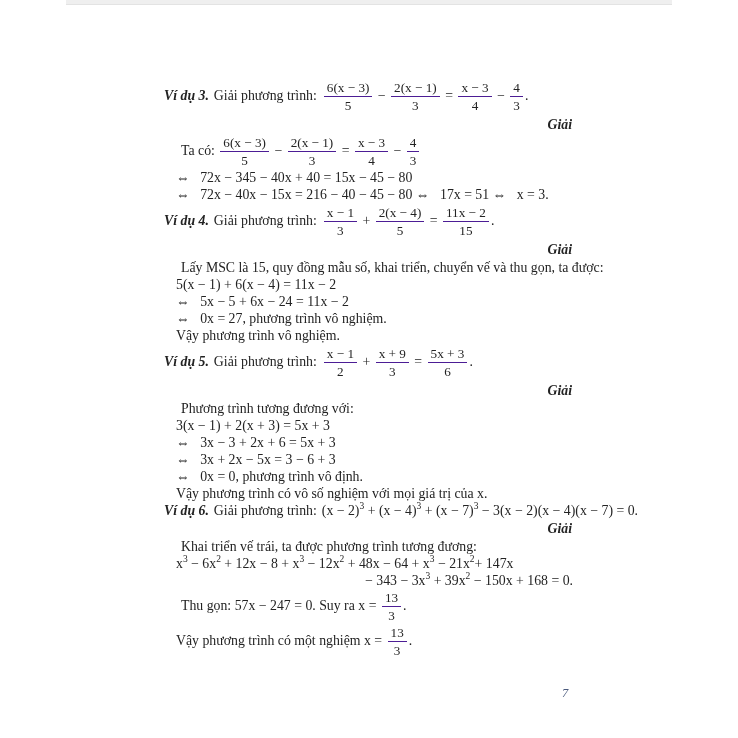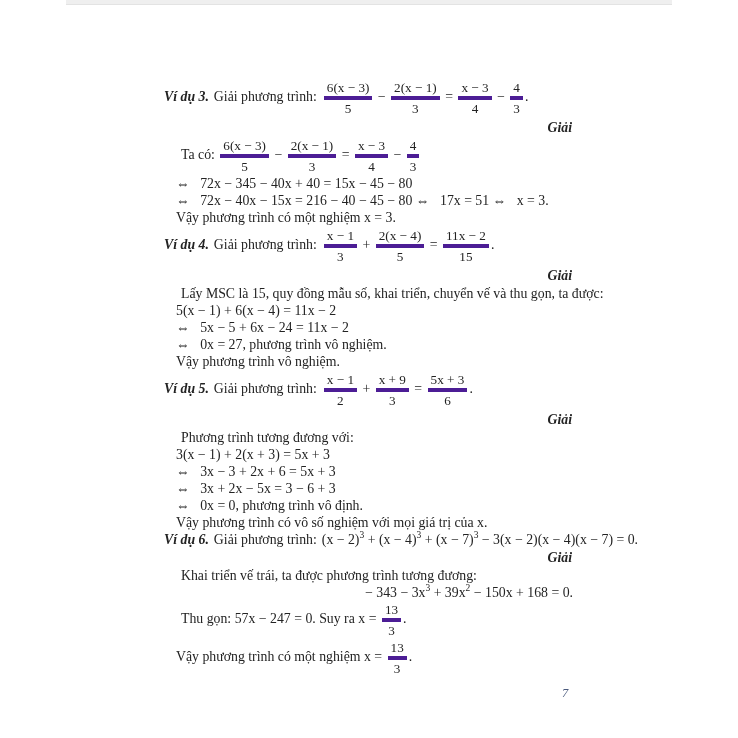--- a/index.html
+++ b/index.html
@@ -32,21 +32,21 @@
   .giai {
     text-align:right; font-weight:bold; font-style:italic;
     padding-right:38px; line-height:19px; min-height:19px;
   }
   .frac {
     display:inline-block; vertical-align:middle;
     text-align:center; margin:0 2px;
   }
   .frac .num {
     display:block; line-height:15px; font-size:13.2px;
-    border-bottom:4px solid #4c1d95; padding:0 3px 1px;
+    border-bottom:1px solid #4c1d95; padding:0 3px 1px;
   }
   .frac .den {
     display:block; line-height:15px; font-size:13.2px; padding-top:1px;
   }
   sup { font-size:9.5px; line-height:0; }
   .page-number {
     position:absolute; left:562px; top:686px;
     font-size:12.5px; font-style:italic; color:#4a5a7d;
   }
 </style>
@@ -58,21 +58,20 @@
 <div class="content">
 
   <section>
     <div class="line heading frac-line">
       <span class="vd">Ví dụ 3.</span><span class="prompt">Giải phương trình:</span><span><span class="frac"><span class="num">6(x − 3)</span><span class="den">5</span></span> − <span class="frac"><span class="num">2(x − 1)</span><span class="den">3</span></span> = <span class="frac"><span class="num">x − 3</span><span class="den">4</span></span> − <span class="frac"><span class="num">4</span><span class="den">3</span></span>.</span>
     </div>
     <div class="line giai">Giải</div>
     <div class="line intro frac-line">Ta có: <span class="frac"><span class="num">6(x − 3)</span><span class="den">5</span></span> − <span class="frac"><span class="num">2(x − 1)</span><span class="den">3</span></span> = <span class="frac"><span class="num">x − 3</span><span class="den">4</span></span> − <span class="frac"><span class="num">4</span><span class="den">3</span></span></div>
     <div class="line eq">⇔  72x − 345 − 40x + 40 = 15x − 45 − 80</div>
     <div class="line eq">⇔  72x − 40x − 15x = 216 − 40 − 45 − 80 ⇔  17x = 51 ⇔  x = 3.</div>
-    <div class="line plain">Vậy phương trình có một nghiệm x = 3.</div>
   </section>
 
   <section>
     <div class="line heading frac-line">
       <span class="vd">Ví dụ 4.</span><span class="prompt">Giải phương trình:</span><span><span class="frac"><span class="num">x − 1</span><span class="den">3</span></span> + <span class="frac"><span class="num">2(x − 4)</span><span class="den">5</span></span> = <span class="frac"><span class="num">11x − 2</span><span class="den">15</span></span>.</span>
     </div>
     <div class="line giai">Giải</div>
     <div class="line intro">Lấy MSC là 15, quy đồng mẫu số, khai triển, chuyển vế và thu gọn, ta được:</div>
     <div class="line plain">5(x − 1) + 6(x − 4) = 11x − 2</div>
     <div class="line eq">⇔  5x − 5 + 6x − 24 = 11x − 2</div>
@@ -92,20 +91,21 @@
     <div class="line eq">⇔  0x = 0, phương trình vô định.</div>
     <div class="line plain">Vậy phương trình có vô số nghiệm với mọi giá trị của x.</div>
   </section>
 
   <section>
     <div class="line heading">
       <span class="vd">Ví dụ 6.</span><span class="prompt">Giải phương trình:</span><span>(x − 2)<sup>3</sup> + (x − 4)<sup>3</sup> + (x − 7)<sup>3</sup> − 3(x − 2)(x − 4)(x − 7) = 0.</span>
     </div>
     <div class="line giai">Giải</div>
     <div class="line intro">Khai triển vế trái, ta được phương trình tương đương:</div>
+    <div class="line plain">x<sup>3</sup> − 6x<sup>2</sup> + 12x − 8 + x<sup>3</sup> − 12x<sup>2</sup> + 48x − 64 + x<sup>3</sup> − 21x<sup>2</sup>+ 147x</div>
     <div class="line right">− 343 − 3x<sup>3</sup> + 39x<sup>2</sup> − 150x + 168 = 0.</div>
     <div class="line intro frac-line">Thu gọn: 57x − 247 = 0. Suy ra x = <span class="frac"><span class="num">13</span><span class="den">3</span></span>.</div>
     <div class="line plain frac-line">Vậy phương trình có một nghiệm x = <span class="frac"><span class="num">13</span><span class="den">3</span></span>.</div>
   </section>
 
 </div>
 
 <div class="page-number">7</div>
 
 </body></html>

